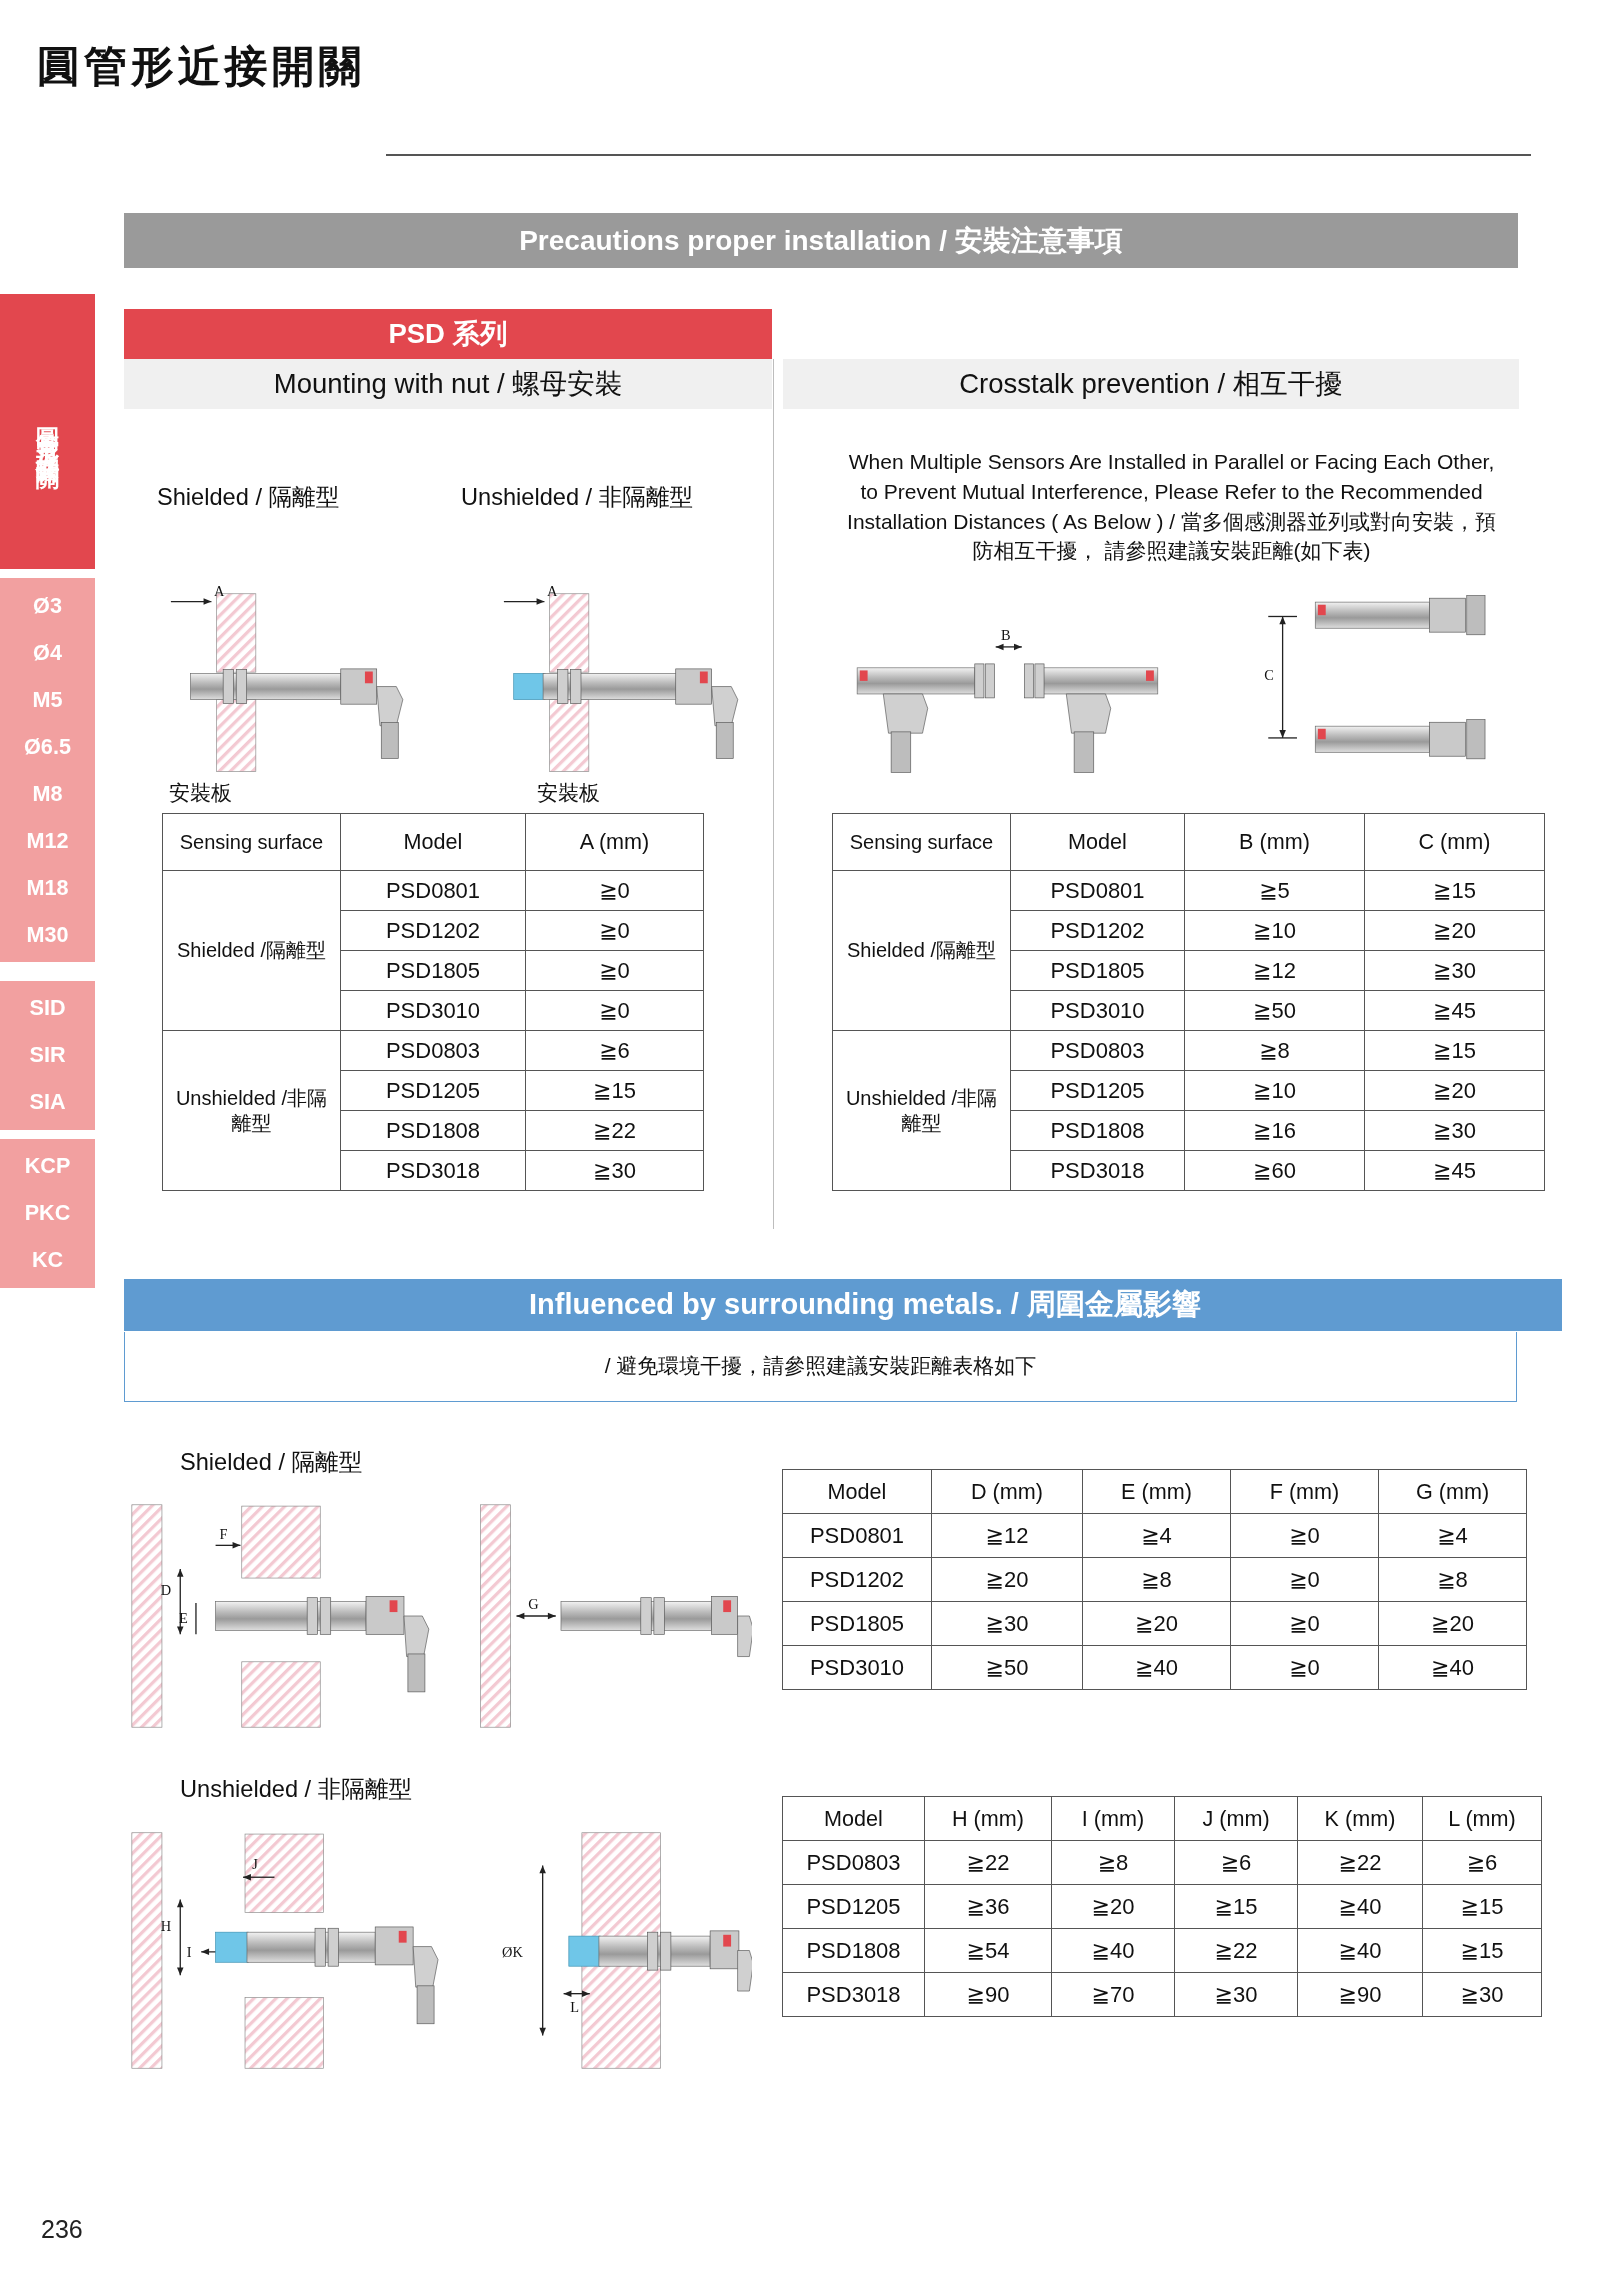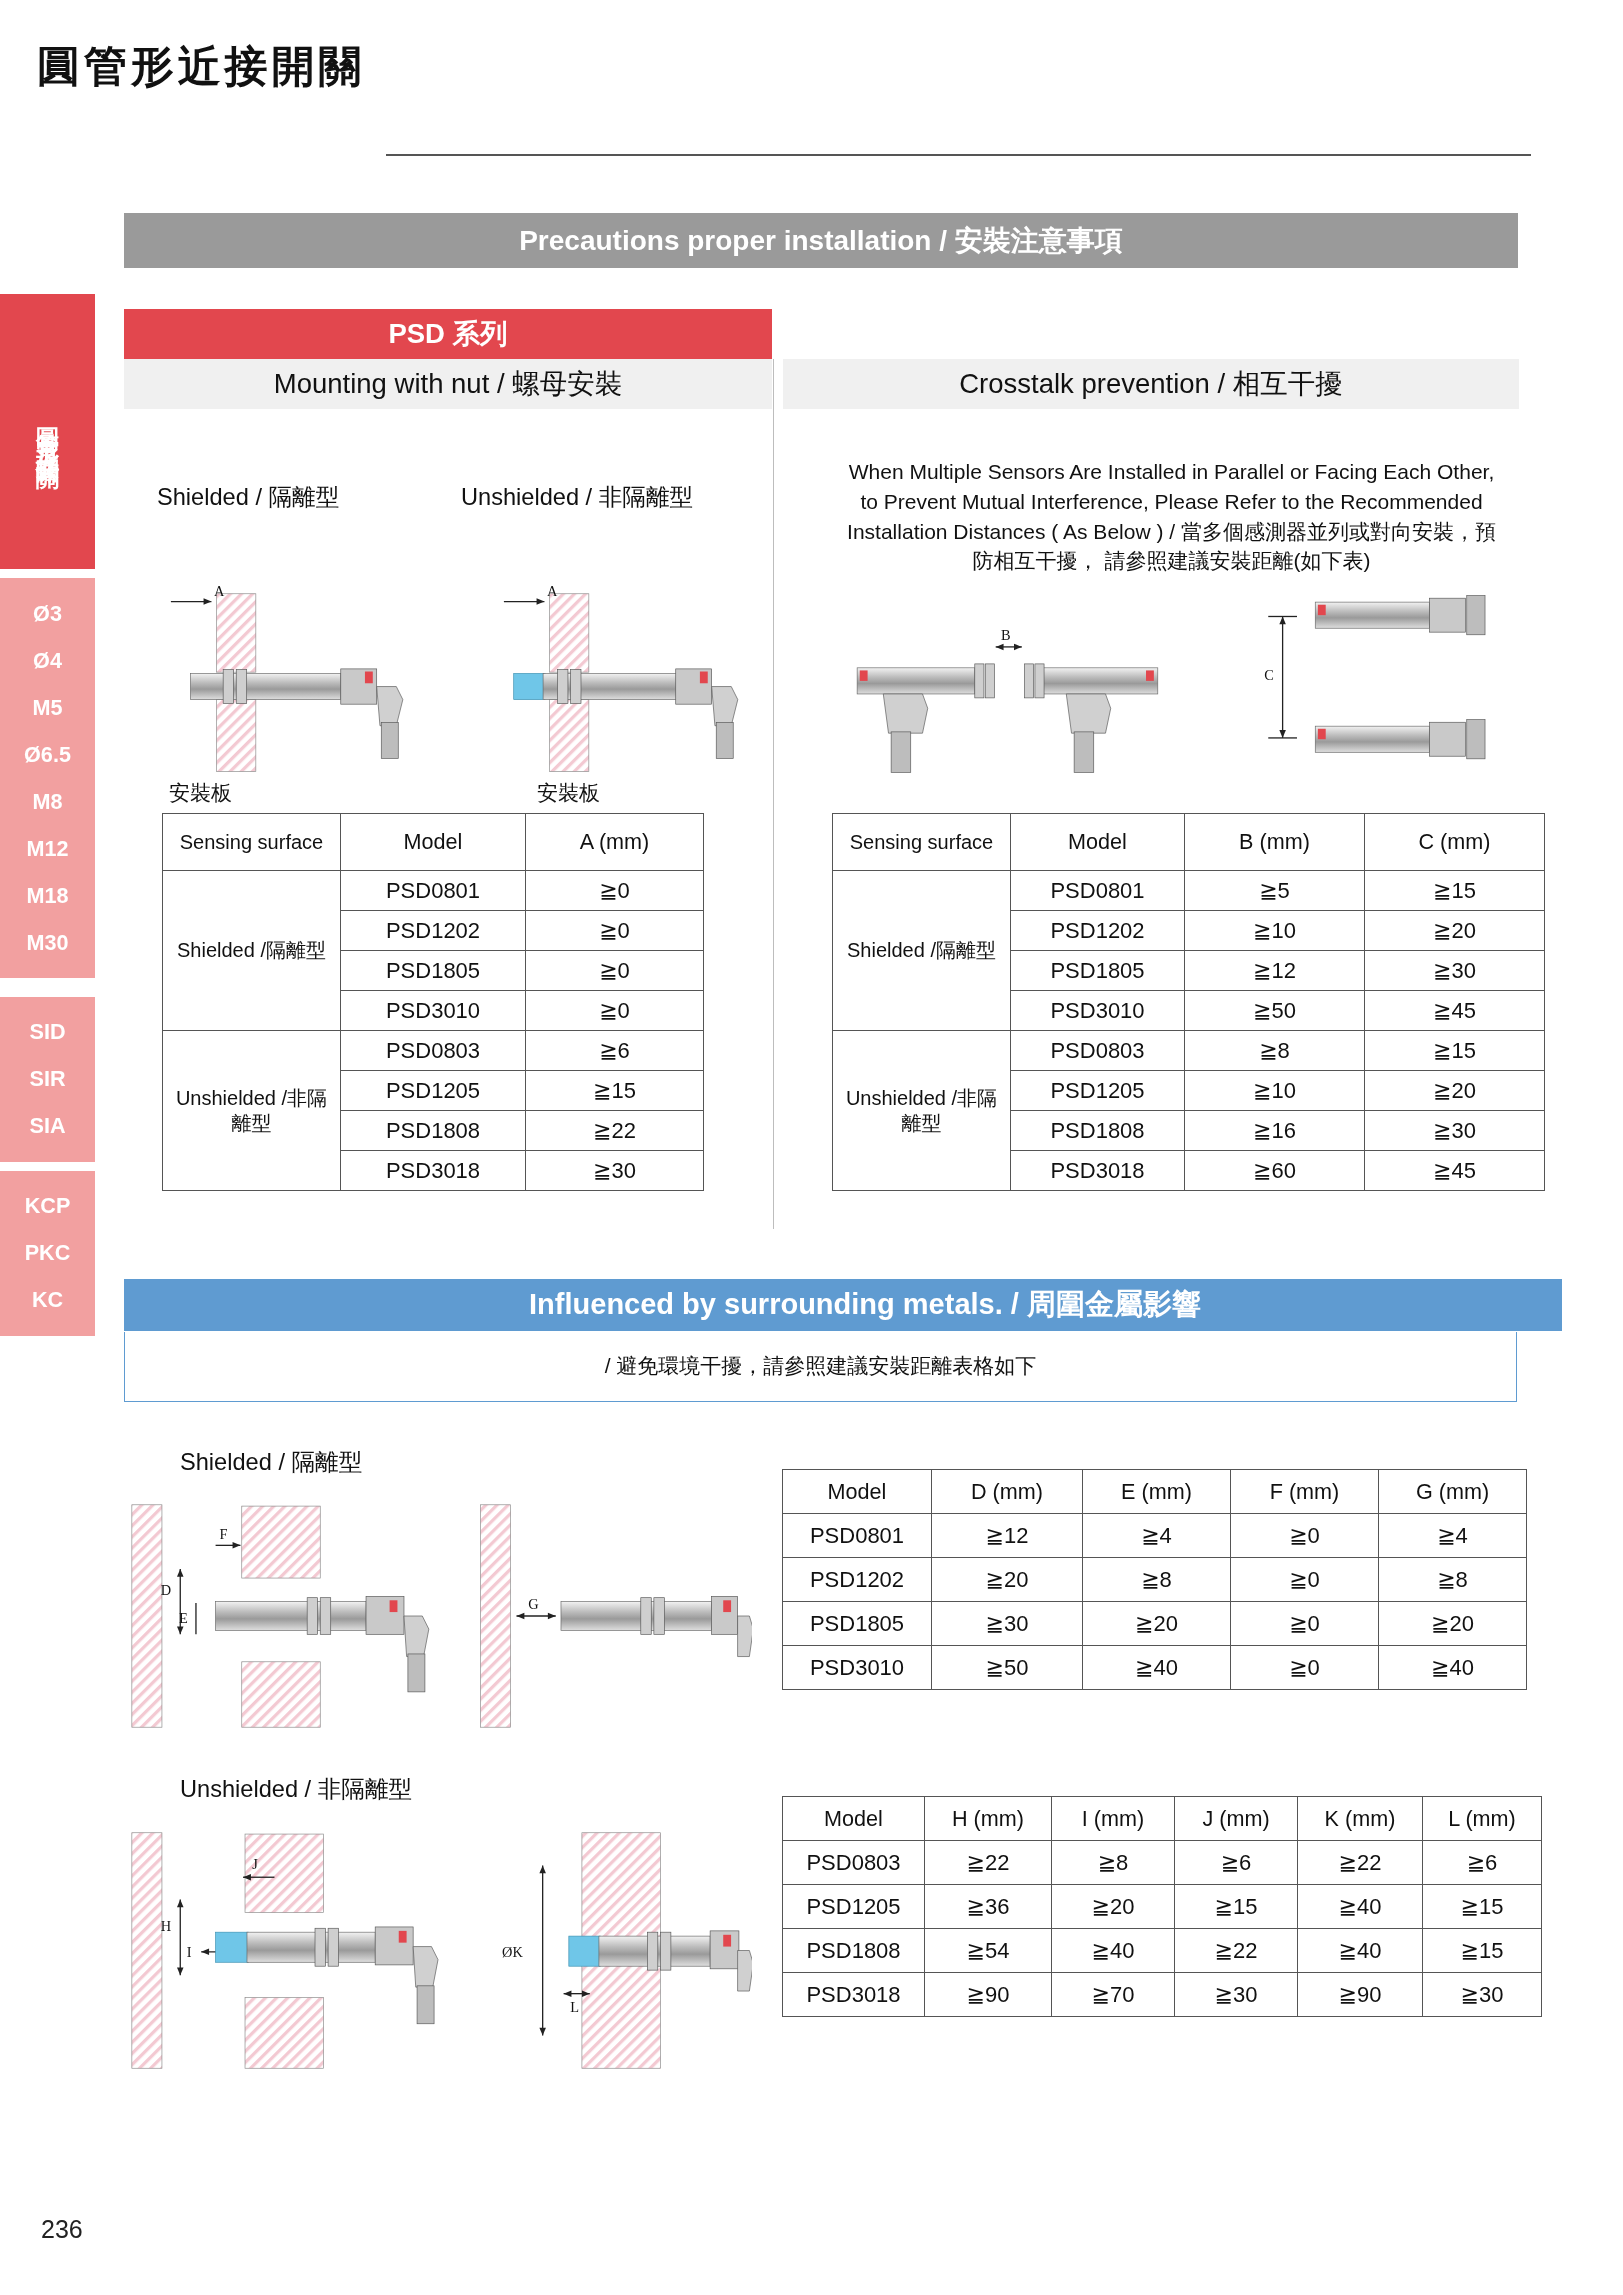--- a/index.html
+++ b/index.html
@@ -24,21 +24,21 @@
   }
   .hdr-rule{position:absolute;left:386px;top:154px;width:1145px;height:2px;background:#555;}
 
   
   .rail{position:absolute;left:0;top:294px;width:95px;}
   .rail-vert{
     background:#e2474e;color:#fff;width:95px;height:275px;
     display:flex;align-items:center;justify-content:center;
     writing-mode:vertical-rl;font-size:23.6px;font-weight:bold;letter-spacing:6.5px;
   }
-  .rail-grp{background:#f2a0a0;color:#fff;width:95px;padding:12px 0;}
+  .rail-grp{background:#f2a0a0;color:#fff;width:95px;padding:4px 0;}
   .rail-item{
     height:47px;display:flex;align-items:center;justify-content:center;
     font-size:21.6px;font-weight:bold;color:#ffffff;
   }
   .rail-gap{height:9.2px;}
 
   
   .bar-grey{
     position:absolute;left:124px;top:213px;width:1394px;height:55px;
     background:#9a9a9a;color:#ffffff;
@@ -224,21 +224,21 @@
         <td style="height:39px;">PSD1808</td>
       <td>≧22</td>
       </tr>
   <tr>
         <td style="height:39px;">PSD3018</td>
       <td>≧30</td>
       </tr>
 </tbody>
   </table>
 
-<div class="para" style="left:838px;top:457px;width:667px;text-align:center;">When Multiple Sensors Are Installed in Parallel or Facing Each Other, to Prevent Mutual Interference, Please Refer to the Recommended Installation Distances ( As Below ) / 當多個感測器並列或對向安裝，預防相互干擾， 請參照建議安裝距離(如下表)</div>
+<div class="para" style="left:838px;top:447px;width:667px;text-align:center;">When Multiple Sensors Are Installed in Parallel or Facing Each Other, to Prevent Mutual Interference, Please Refer to the Recommended Installation Distances ( As Below ) / 當多個感測器並列或對向安裝，預防相互干擾， 請參照建議安裝距離(如下表)</div>
 
 <svg class="art" style="left:844px;top:609px;" width="340" height="183" viewBox="0 0 520 280">
   <rect x="20" y="90" width="180" height="40" fill="url(#bodyG)" stroke="#666"></rect>
   <rect x="200" y="84" width="14" height="52" fill="#cfcfcf" stroke="#555"></rect>
   <rect x="216" y="84" width="14" height="52" fill="#cfcfcf" stroke="#555"></rect>
   <rect x="24" y="94" width="12" height="16" fill="#e2474e"></rect>
   <path d="M60 130 l60 0 l8 22 l-8 38 l-52 0 z" fill="#d0d0d0" stroke="#555"></path>
   <rect x="72" y="188" width="30" height="62" fill="#bdbdbd" stroke="#555"></rect>
 
   <rect x="300" y="90" width="180" height="40" fill="url(#bodyG)" stroke="#666"></rect>

